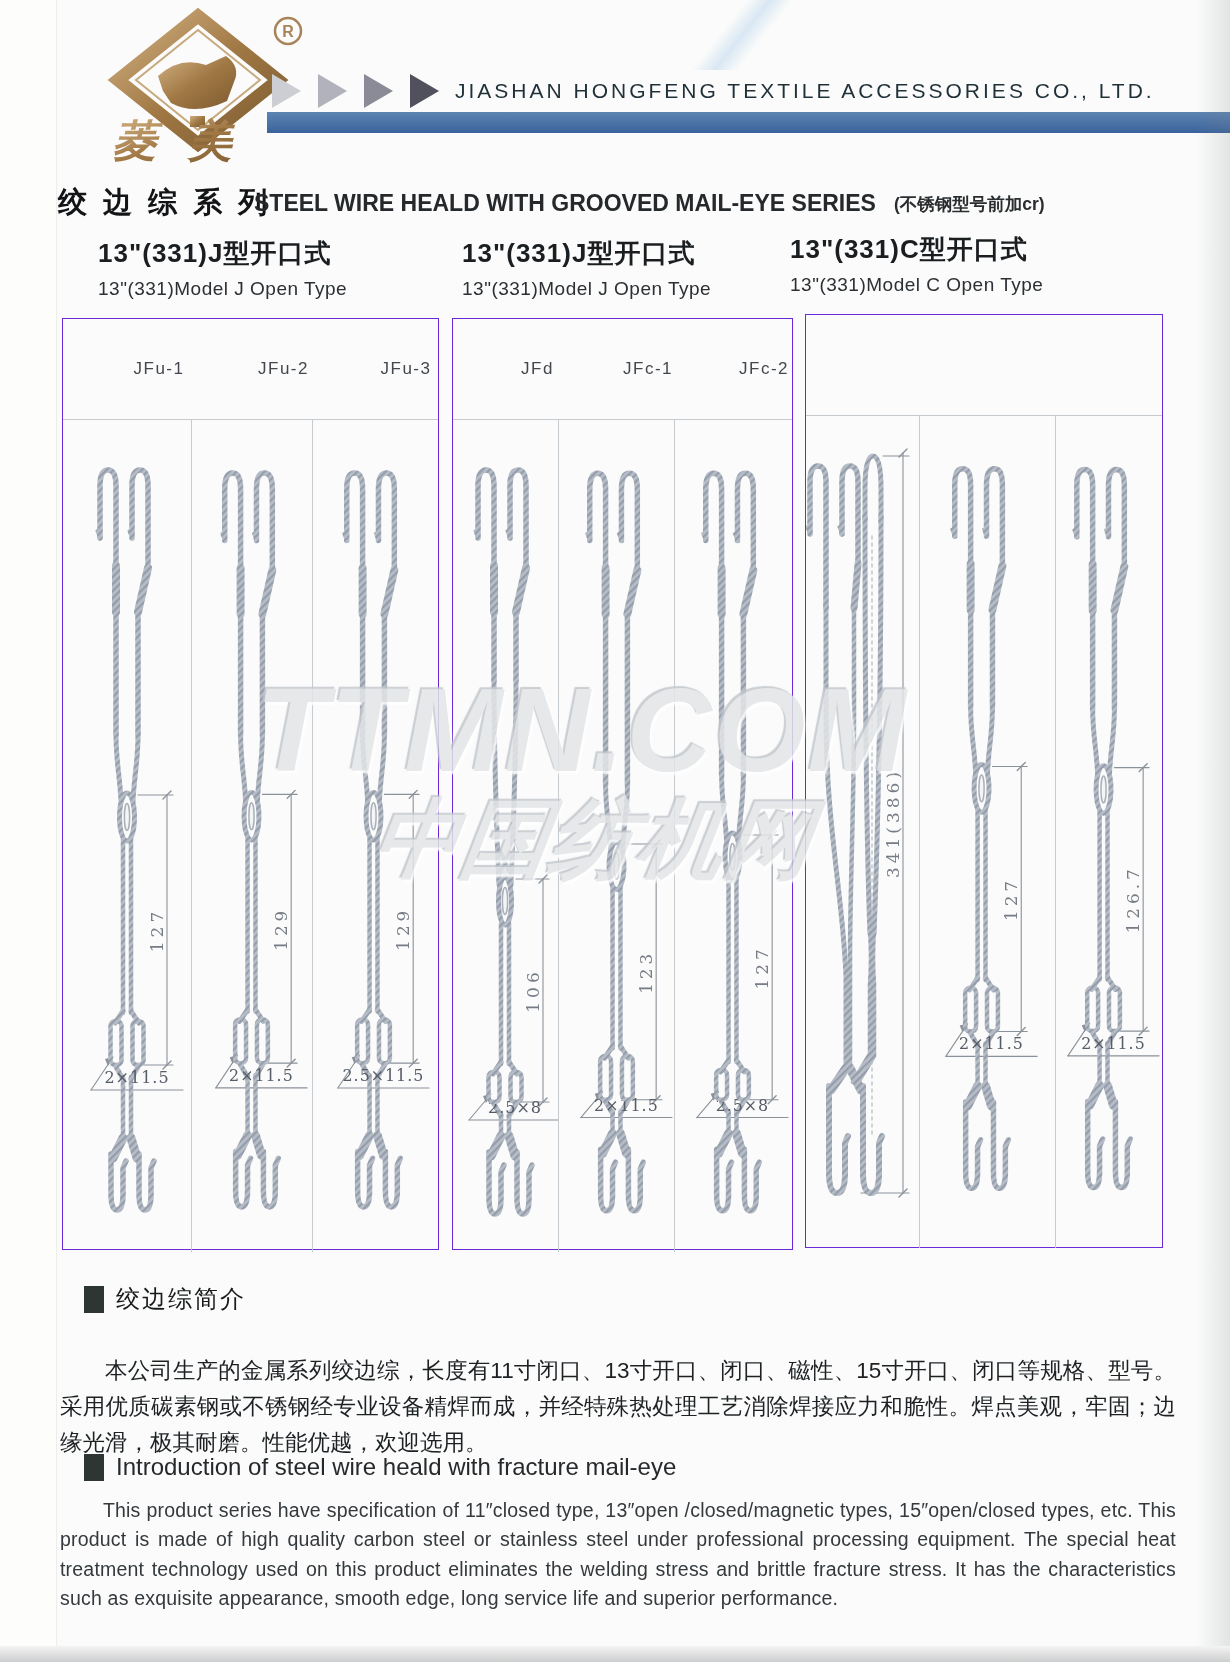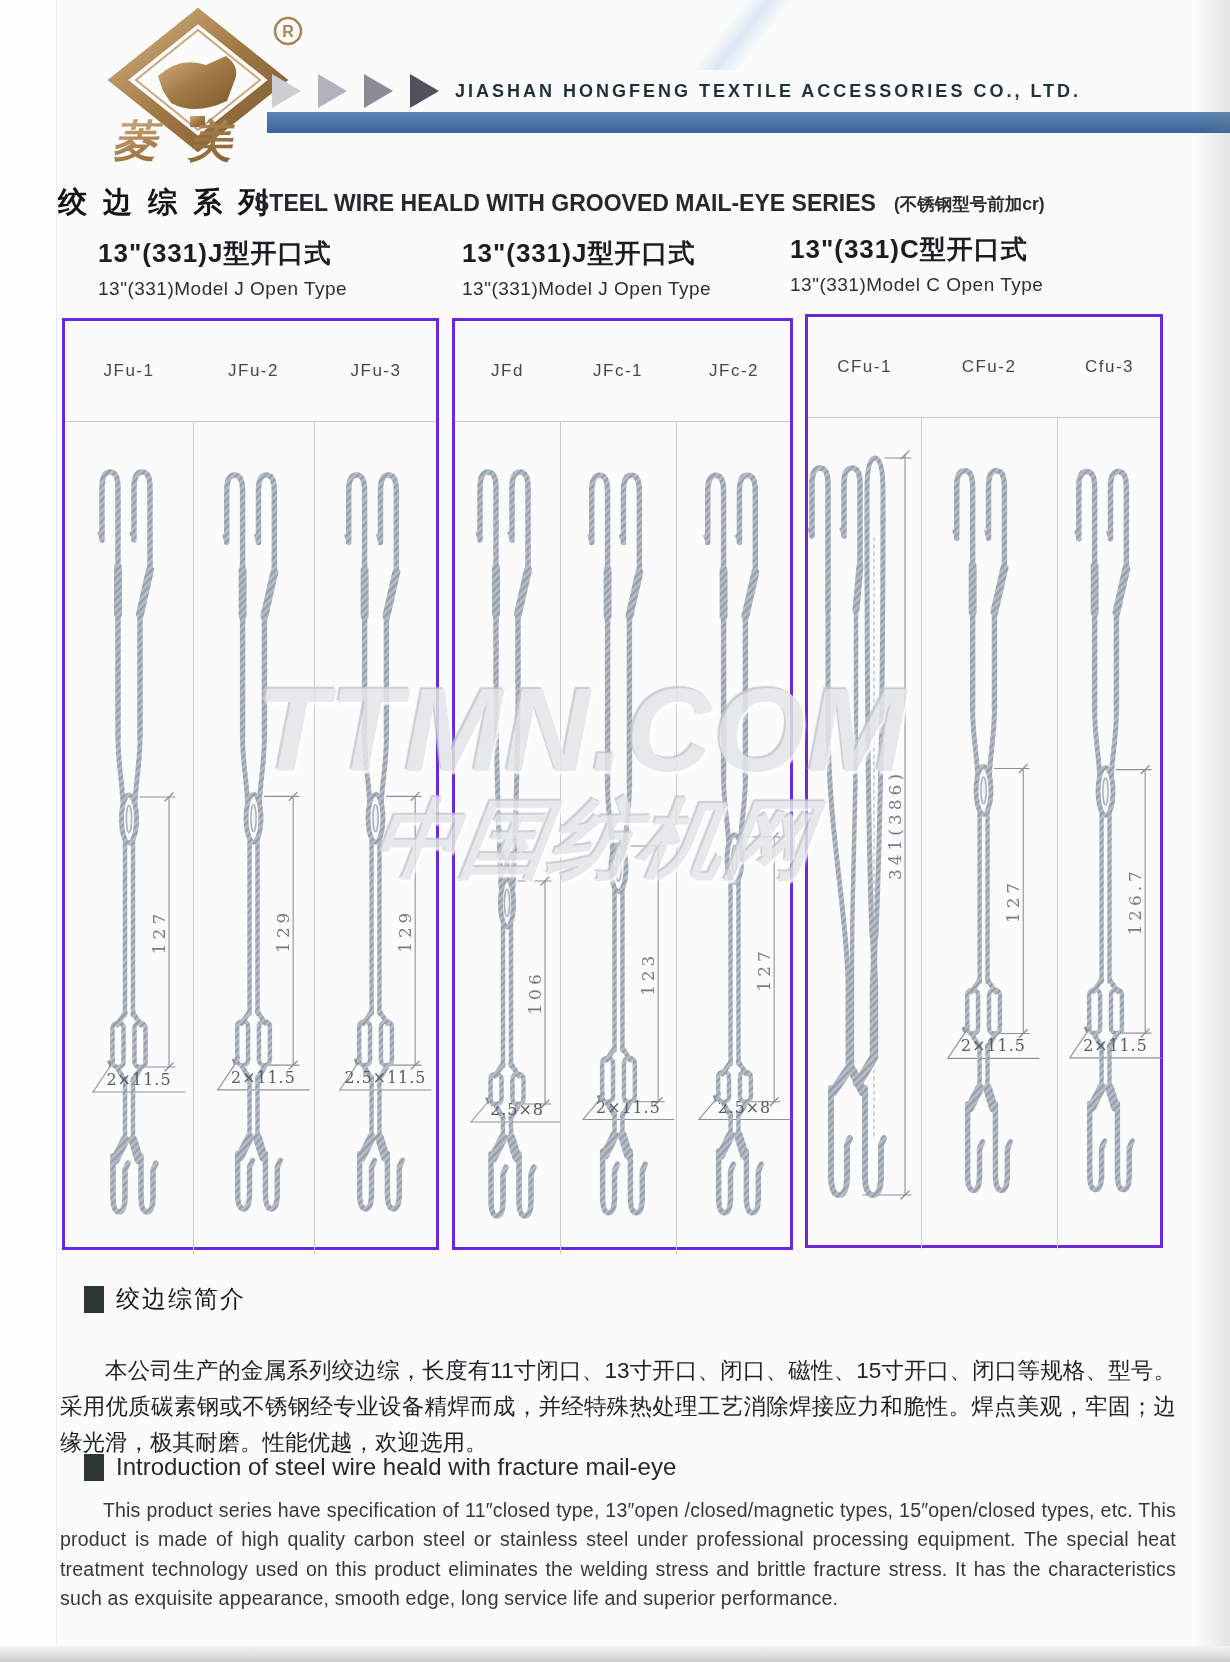--- a/index.html
+++ b/index.html
@@ -9,36 +9,36 @@
   .right-shade{position:absolute;right:0;top:0;width:34px;height:100%;background:linear-gradient(to right,rgba(0,0,0,0),rgba(120,125,130,.18));}
   .bottom-shade{position:absolute;left:0;bottom:0;width:100%;height:16px;background:linear-gradient(#f4f4f3,#cdcecf);}
   .blue-streak{position:absolute;left:690px;top:0;width:120px;height:70px;
       background:linear-gradient(115deg,rgba(255,255,255,0) 30%,rgba(190,215,238,.55) 45%,rgba(255,255,255,0) 60%);transform:skewX(-18deg);}
 
   
   .logo{position:absolute;left:80px;top:4px;}
   .arrows{position:absolute;left:272px;top:74px;display:flex;gap:17px;}
   .arrow{width:29px;height:34px;clip-path:polygon(0 0,100% 50%,0 100%);}
   .company{position:absolute;left:455px;top:74px;height:34px;line-height:34px;
-      font-size:18px;font-weight:bold;letter-spacing:3px;color:#1f3038;white-space:nowrap;}
+      font-size:21px;font-weight:normal;letter-spacing:3px;color:#1f3038;white-space:nowrap;}
   .bluebar{position:absolute;left:267px;top:112px;right:0;height:21px;
       background:linear-gradient(180deg,#5d84b1,#3a639c);}
 
   
   .title-cn{position:absolute;left:58px;top:183px;font-size:29px;font-weight:800;color:#121416;letter-spacing:4px;}
   .title-en{position:absolute;left:254px;top:190px;font-size:23px;font-weight:600;color:#26292c;letter-spacing:0px;}
   .title-note{position:absolute;left:862px;top:192px;font-size:17.5px;font-weight:600;color:#2a2d30;padding-left:32px;}
 
   
   .ghead{position:absolute;top:236px;}
   .ghead .cn{font-size:26px;font-weight:700;color:#1b1e21;letter-spacing:1px;}
   .ghead .en{font-size:19px;color:#2c3034;margin-top:7px;letter-spacing:.5px;}
 
   
-  .panel{position:absolute;border:3px solid #6d28d9;box-sizing:border-box;}
+  .panel{position:absolute;border:1px solid #6d28d9;box-sizing:border-box;padding-left:32px;}
   .labels{display:grid;height:100px;align-items:center;justify-items:center;}
   .mlabel{font-size:17px;letter-spacing:1.5px;color:#44484e;}
   .diagrams{position:absolute;top:100px;left:0;right:0;bottom:0;display:grid;border-top:1px solid #c6cbd0;}
   .dcol{position:relative;}
   .dcol + .dcol{border-left:1px solid #c6cbd0;}
   .dcol svg{width:100%;height:100%;display:block;}
   text.dim{font-family:"DejaVu Serif",serif;font-size:17px;fill:#767c86;letter-spacing:4px;}
   text.size{font-family:"DejaVu Serif",serif;font-size:16px;fill:#565c66;letter-spacing:1px;}
 
   
@@ -364,25 +364,20 @@
       <ellipse cx="58" cy="437" rx="7.5" ry="24" fill="none" stroke="url(#hatch)" stroke-width="5"></ellipse>
             <ellipse cx="58" cy="437" rx="2.6" ry="13.5" fill="#f4f5f6" stroke="#aab1bb" stroke-width="1.5"></ellipse>
             <rect x="41.5" y="652" width="11" height="30" rx="5" fill="none" stroke="url(#hatch)" stroke-width="4.5"></rect>
             <rect x="63.5" y="652" width="11" height="30" rx="5" fill="none" stroke="url(#hatch)" stroke-width="4.5"></rect>
           </svg>
         </div>
     </div>
   </div>
 
   <div class="panel" style="left:805px;top:314px;width:358px;height:934px">
-    <div class="labels" style="grid-template-columns:113px 136px 105px">
-      <div class="mlabel">CFu-1</div>
-      <div class="mlabel">CFu-2</div>
-      <div class="mlabel">Cfu-3</div>
-    </div>
     <div class="diagrams" style="grid-template-columns:113px 136px 105px">
       <div class="dcol">
           <svg class="heald" viewBox="0 0 113 832" preserveAspectRatio="xMidYMid meet">
             <path d="M 93,41 L 101,33 M 93,781 L 101,773" fill="none" stroke="#8b9199" stroke-width="1.4" stroke-linecap="round"></path>
             <path d="M 97,37 V 777" fill="none" stroke="#8b9199" stroke-width="1.1" stroke-linecap="round"></path>
             <path d="M 55,777 H 103" fill="none" stroke="#8b9199" stroke-width="1.1" stroke-linecap="round"></path>
             <path d="M 77,40 H 103" fill="none" stroke="#8b9199" stroke-width="1.1" stroke-linecap="round"></path>
             <path d="M 57,670 V 757 Q 57,777 65,777 Q 73,777 73,757 V 727 l 3,-7" fill="none" stroke="url(#hatch)" stroke-width="6" stroke-linecap="round"></path>
             <path d="M 23,670 V 757 Q 23,777 31,777 Q 39,777 39,757 V 727 l 3,-7" fill="none" stroke="url(#hatch)" stroke-width="6" stroke-linecap="round"></path>
             <path d="M 44,652 L 55,674" fill="none" stroke="url(#hatch)" stroke-width="9" stroke-linecap="round"></path>

